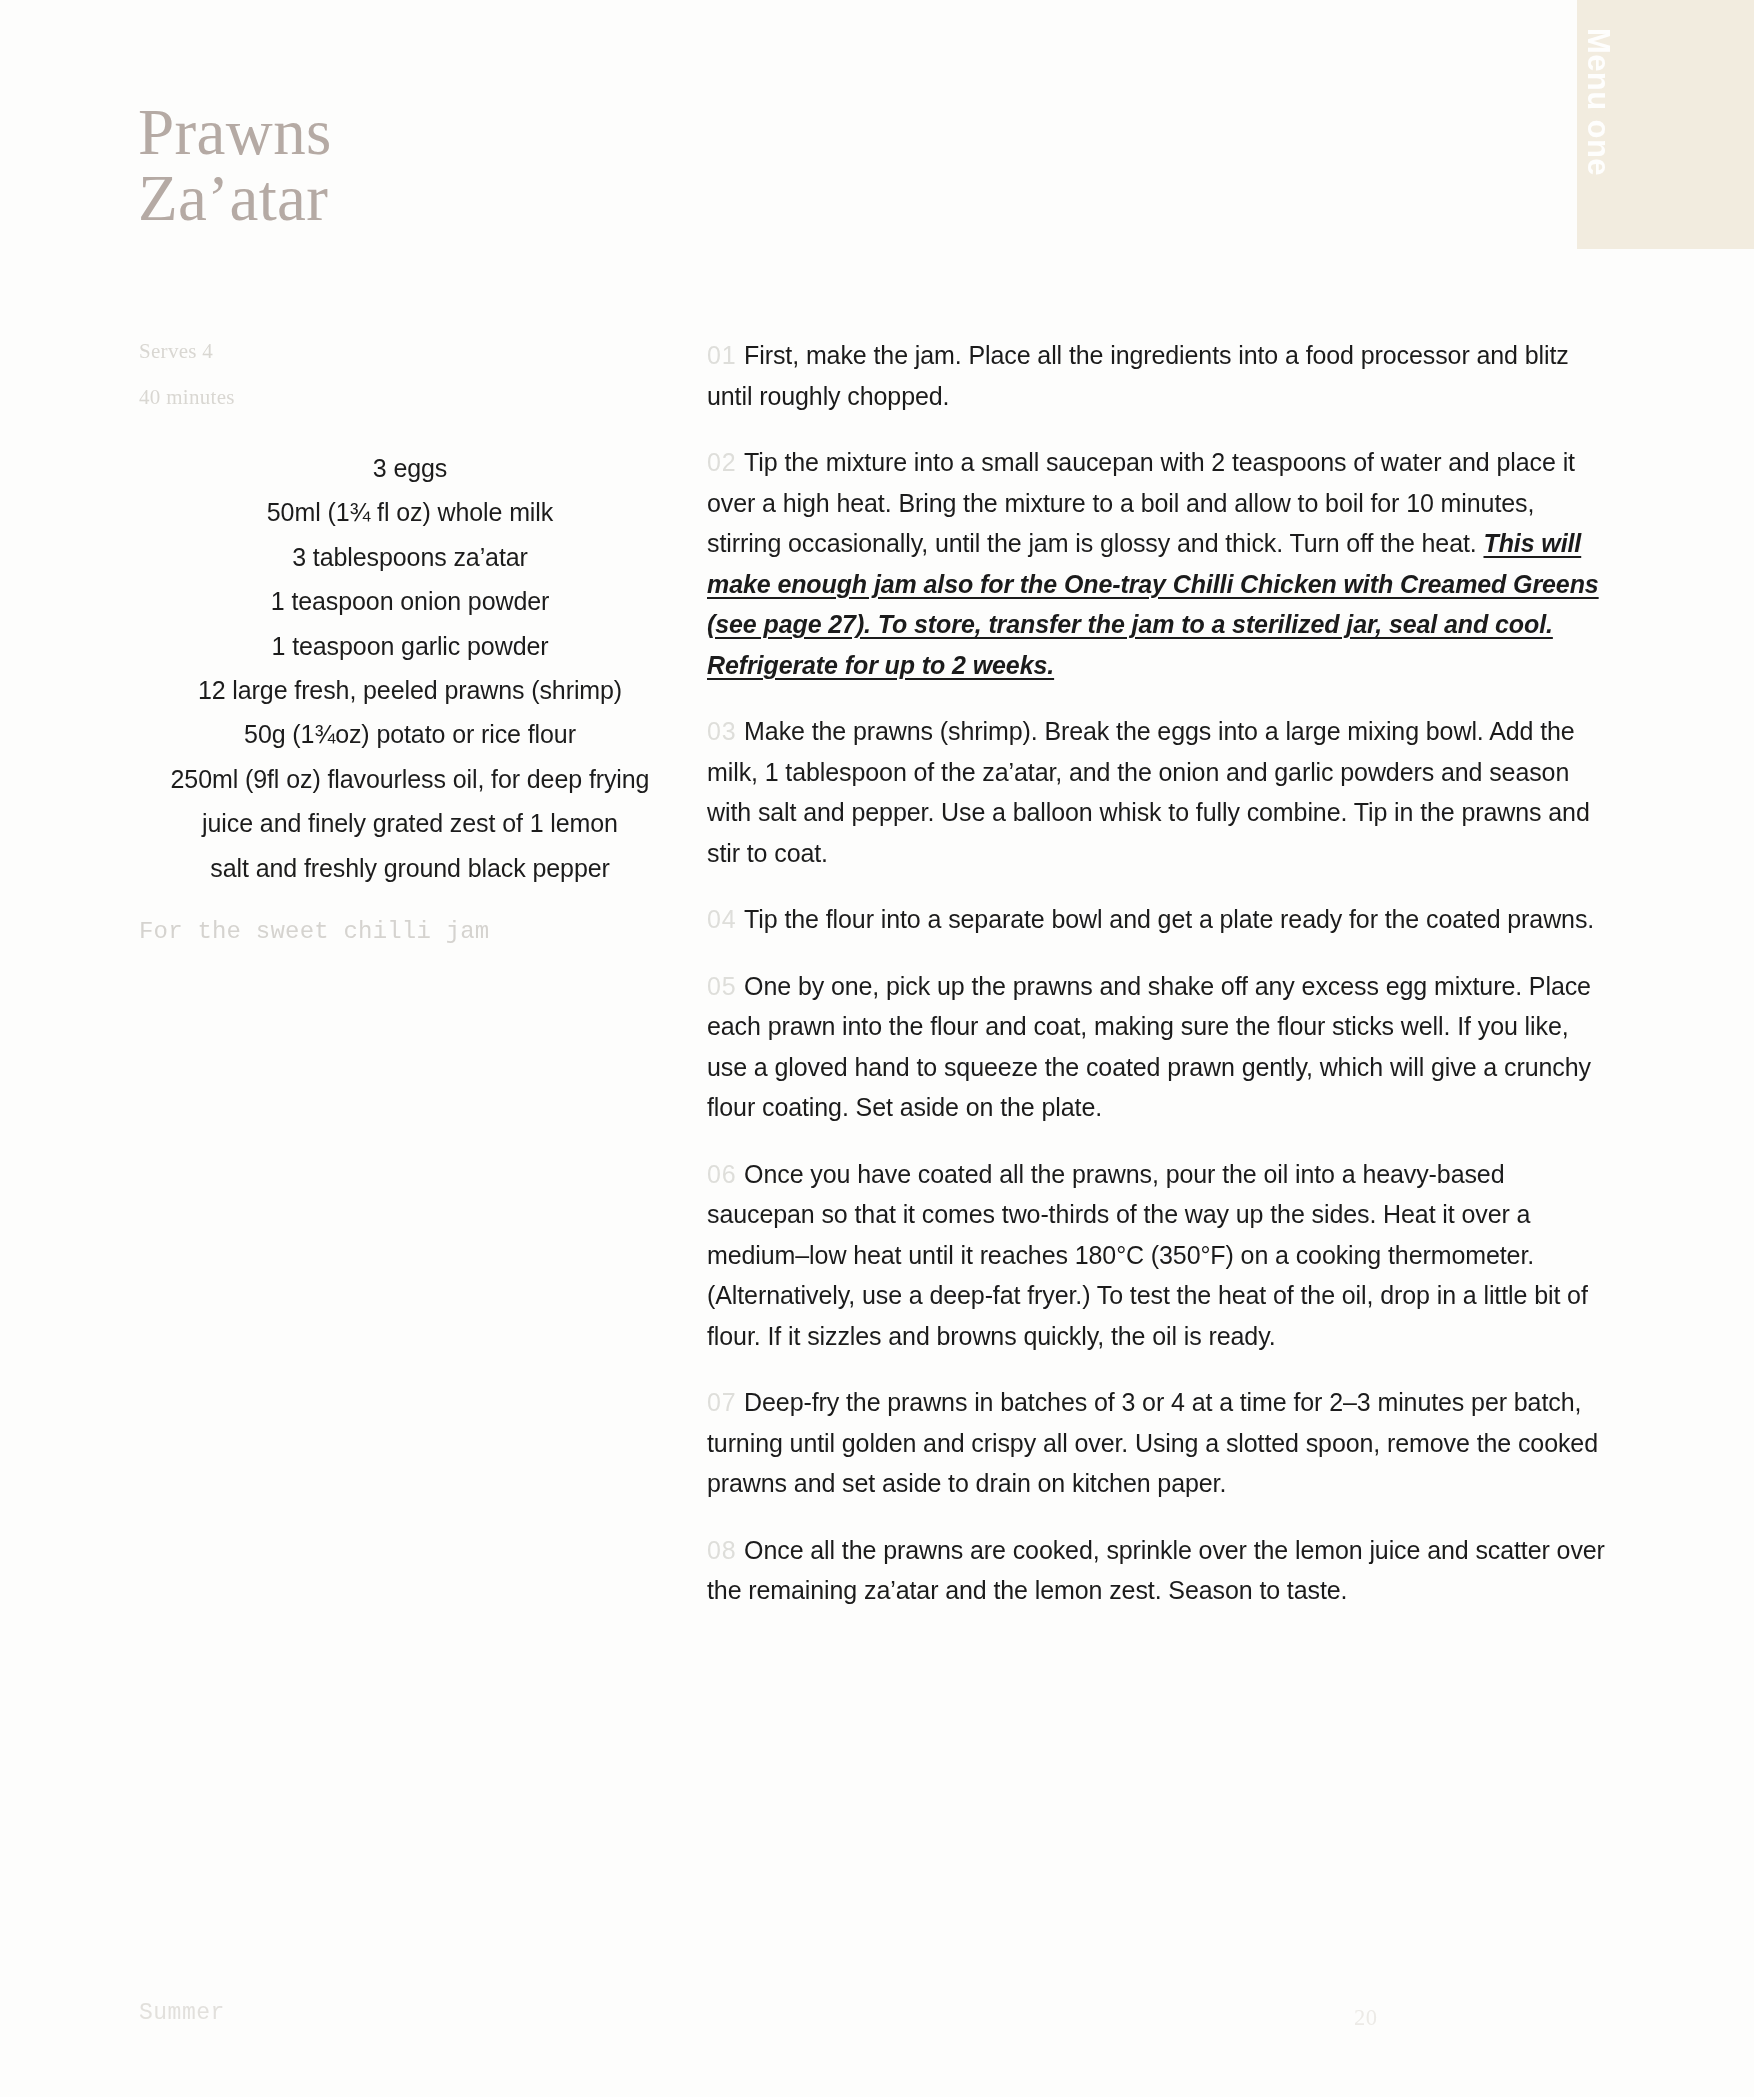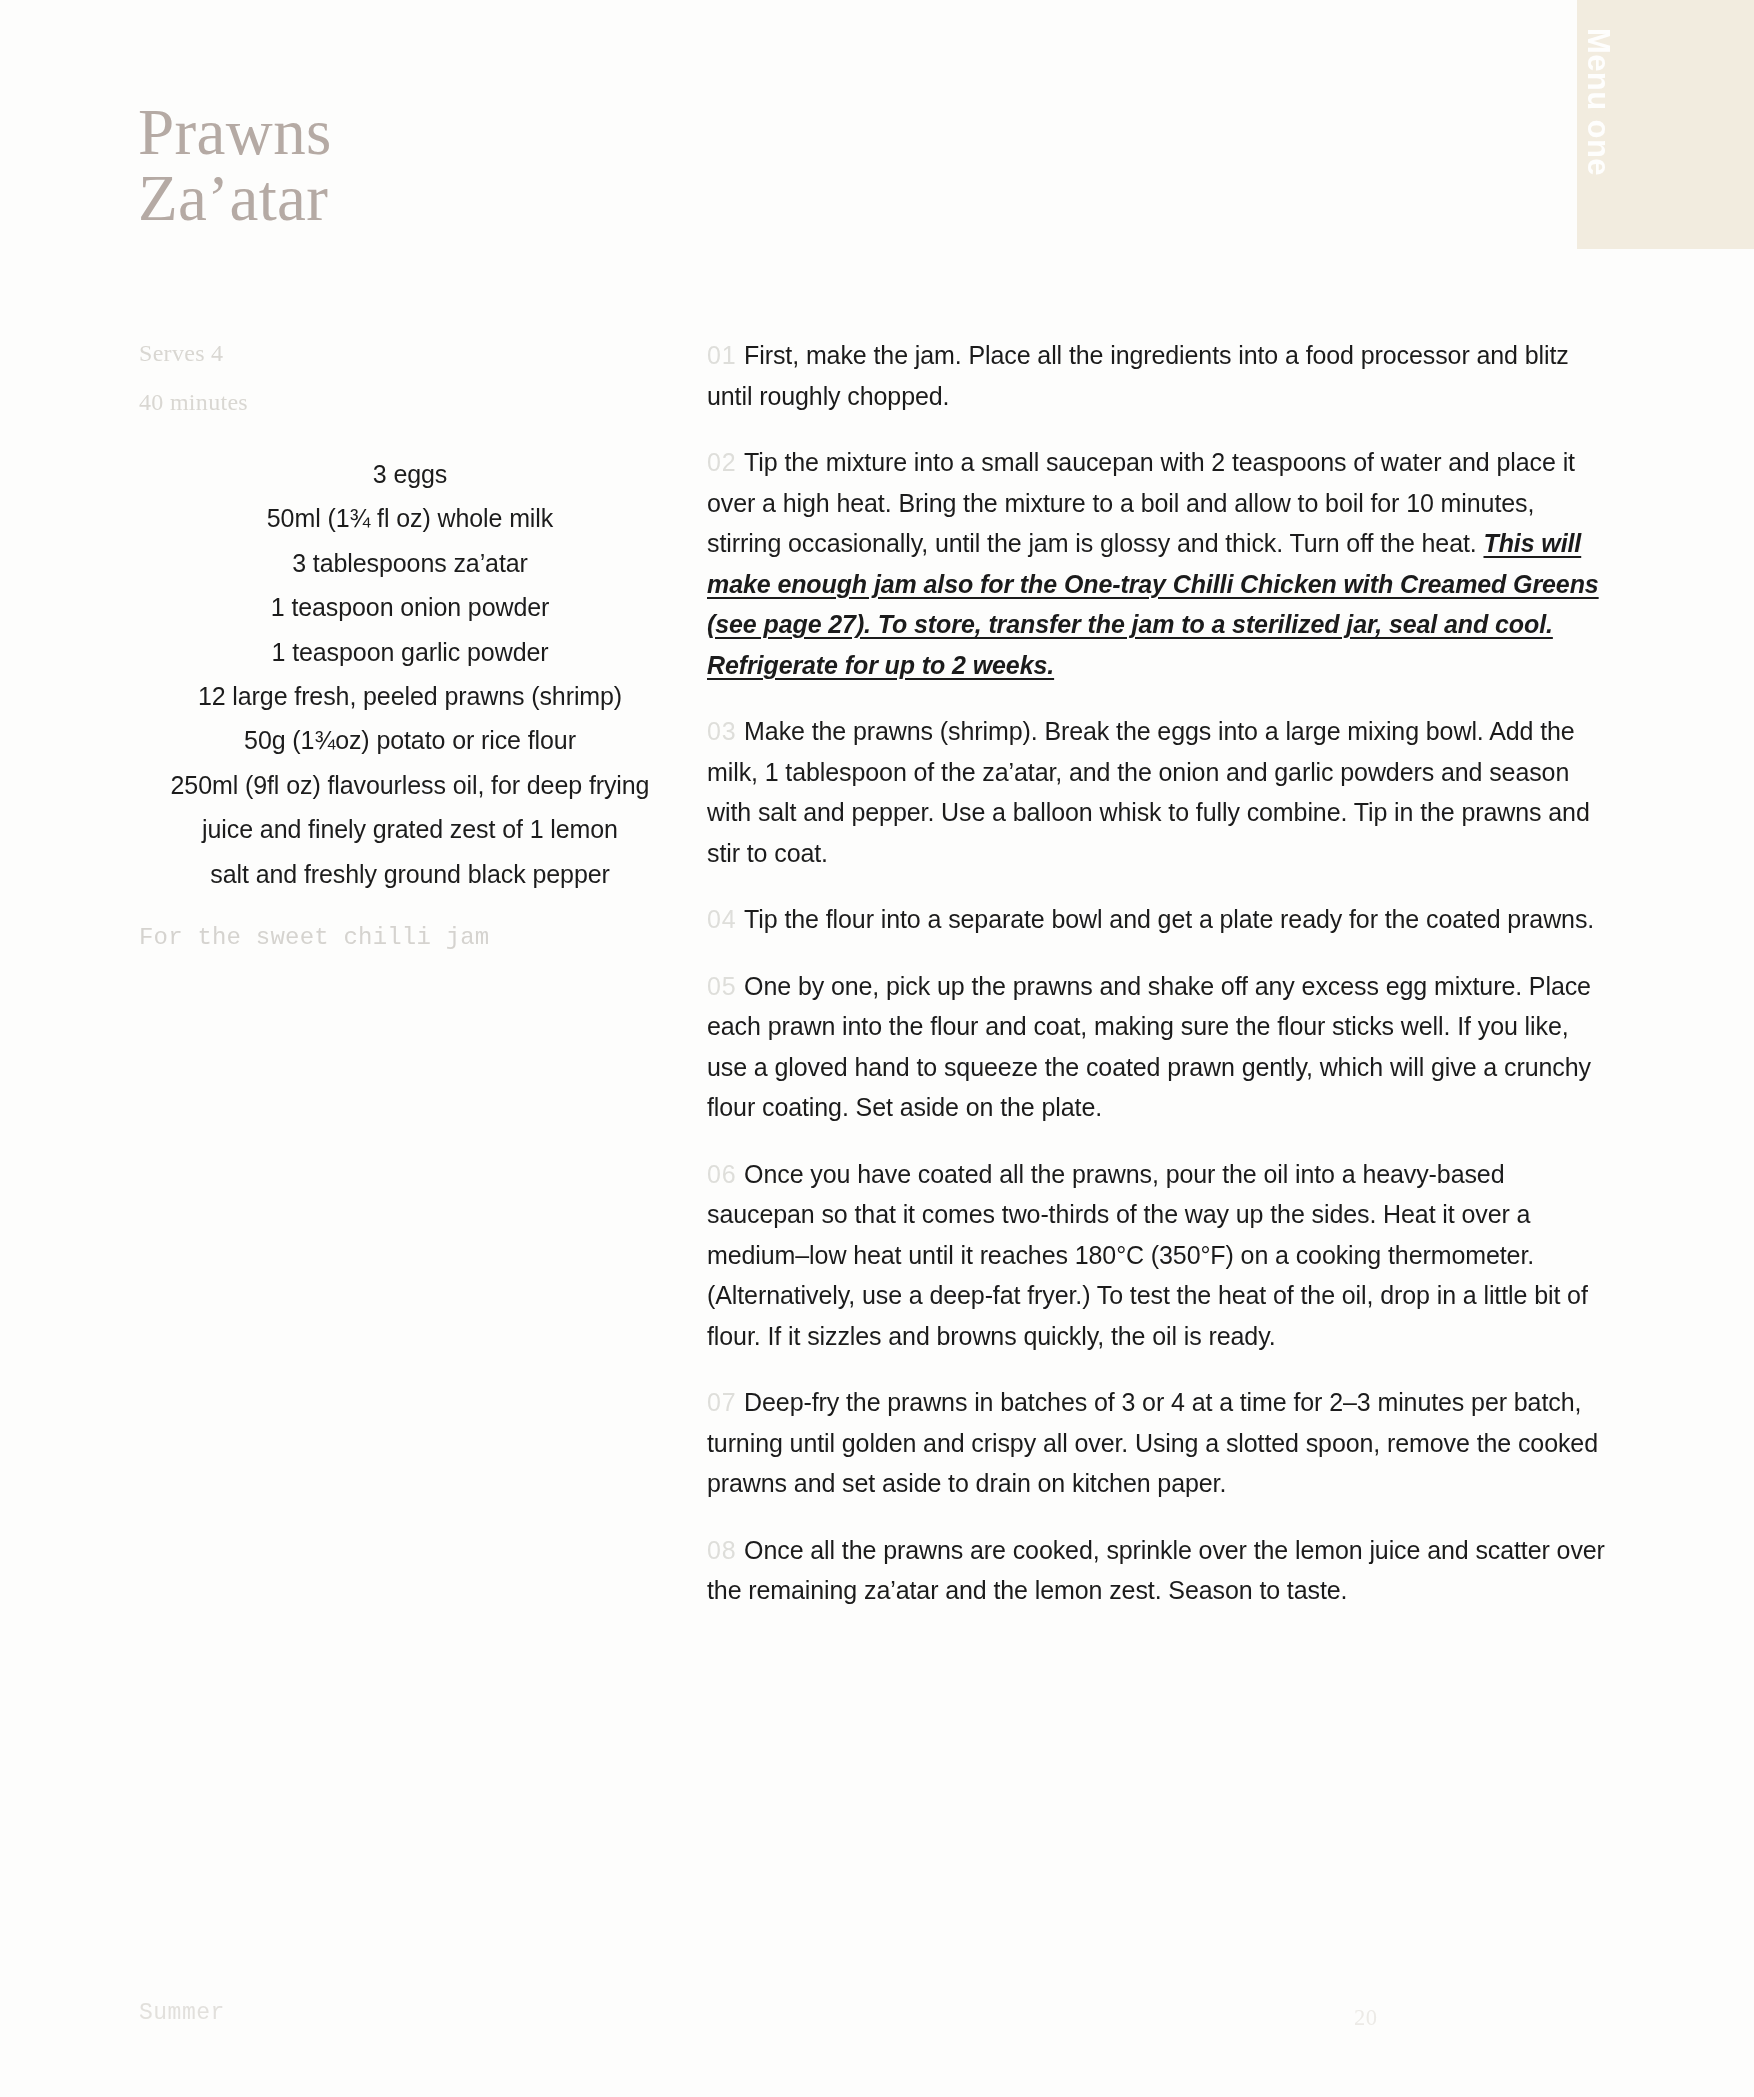--- a/index.html
+++ b/index.html
@@ -67,21 +67,21 @@
   
   .left-col {
     position: absolute;
     left: 139px;
     top: 341px;
     width: 542px;
   }
 
   .meta-line {
     font-family: "Liberation Serif", serif;
-    font-size: 24px;
+    font-size: 21px;
     line-height: 1.0;
     color: #d9d7d2;
     letter-spacing: 0.3px;
     margin-bottom: 25px;
   }
 
   .ing-block { margin-top: 48px; }
 
   .ing-item {
     font-family: "Liberation Sans", sans-serif;

